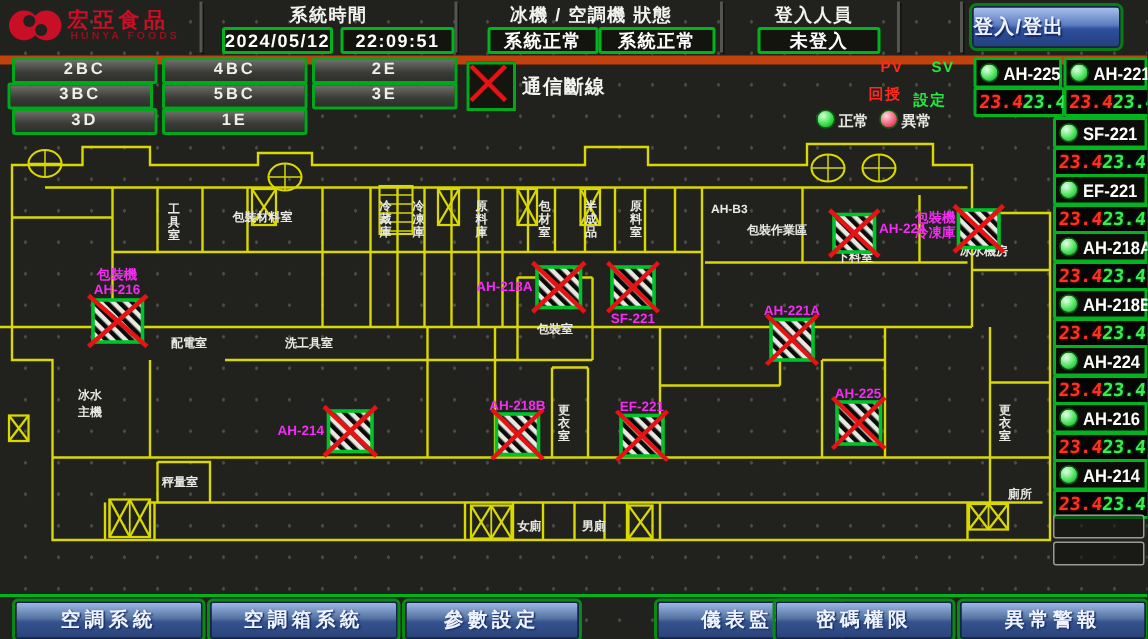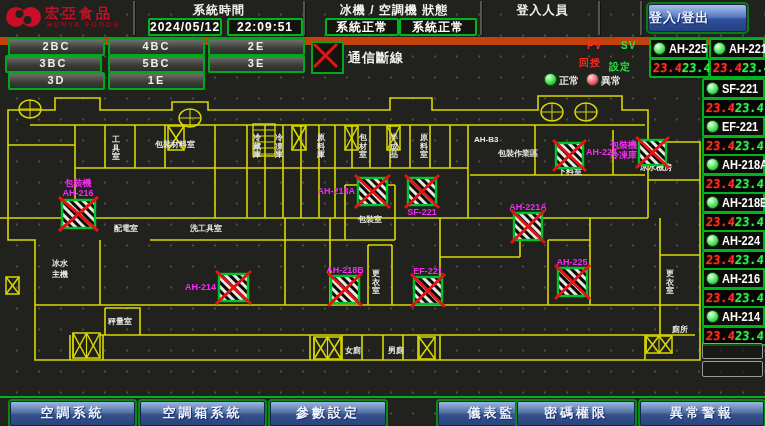--- a/index.html
+++ b/index.html
@@ -8,21 +8,21 @@
     background:#21211e;
     font-family:"Liberation Sans","DejaVu Sans",sans-serif;
     -webkit-font-smoothing:none;
   }
   body::before{
     content:"";position:absolute;inset:0;
     background-image:radial-gradient(#4c4c47 1px,transparent 1.3px);
     background-size:22px 21px;background-position:6px 4px;pointer-events:none;
   }
   
-  #header{position:absolute;left:0;top:0;width:765px;height:37px;border-bottom:8px solid #c2410c;}
+  #header{position:absolute;left:0;top:0;width:765px;height:37px;border-bottom:6px solid #c2410c;}
   .hdiv{position:absolute;top:1px;height:34px;width:2px;background:#55554f;box-shadow:1px 1px 0 #111;}
   .hlabel{position:absolute;top:2px;height:14px;color:#f2f2ee;font-size:12px;font-weight:bold;text-align:center;letter-spacing:1px;}
   .gbox{
     position:absolute;background:#14140f;border:2px solid #00b41e;border-radius:2px;
     color:#fff;font-size:12px;font-weight:bold;text-align:center;line-height:14px;letter-spacing:1px;
   }
   #login-btn{
     position:absolute;left:648px;top:4px;width:97px;height:26px;
     background:linear-gradient(#a8c0ec,#5b7cc0 45%,#2e4f9d 55%,#24407f);
     border:1px solid #16244a;outline:2px solid #0a7c14;border-radius:3px;
@@ -102,20 +102,21 @@
 
   <div class="hlabel" style="left:138px;width:162px">系統時間</div>
   <div class="gbox" style="left:148px;top:18px;width:70px;height:14px">2024/05/12</div>
   <div class="gbox" style="left:227px;top:18px;width:72px;height:14px">22:09:51</div>
 
   <div class="hlabel" style="left:308px;width:172px">冰機 / 空調機 狀態</div>
   <div class="gbox" style="left:325px;top:18px;width:70px;height:14px">系統正常</div>
   <div class="gbox" style="left:399px;top:18px;width:74px;height:14px">系統正常</div>
 
   <div class="hlabel" style="left:490px;width:105px">登入人員</div>
+  <div class="gbox" style="left:505px;top:18px;width:78px;height:14px">未登入</div>
 
   <div id="login-btn">登入/登出</div>
 </div>
 
 <div id="floor-buttons">
     <div class="fbtn" style="left: 8px; top: 38px;">2BC</div>
     <div class="fbtn" style="left: 108px; top: 38px;">4BC</div>
     <div class="fbtn" style="left: 208px; top: 38px;">2E</div>
     <div class="fbtn" style="left: 5px; top: 55px;">3BC</div>
     <div class="fbtn" style="left: 108px; top: 55px;">5BC</div>

